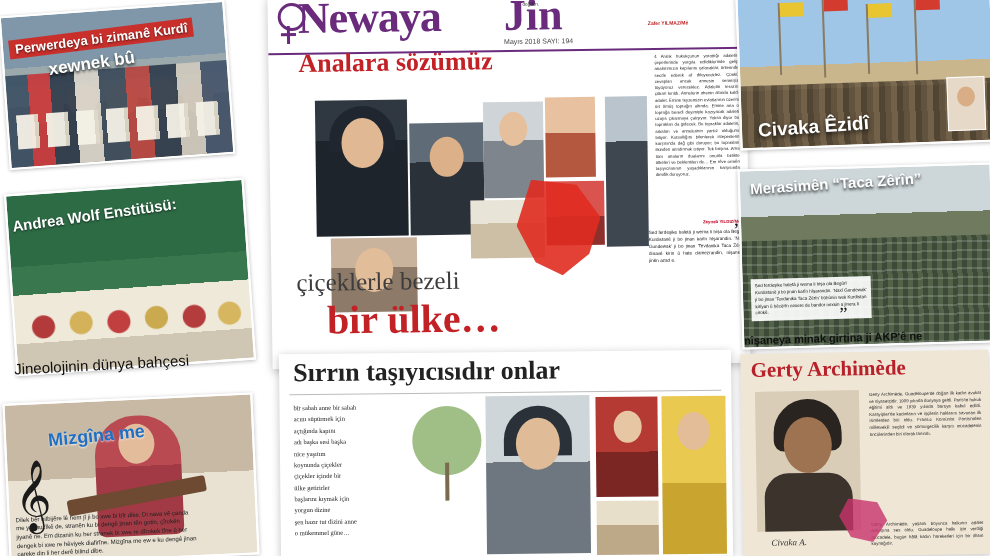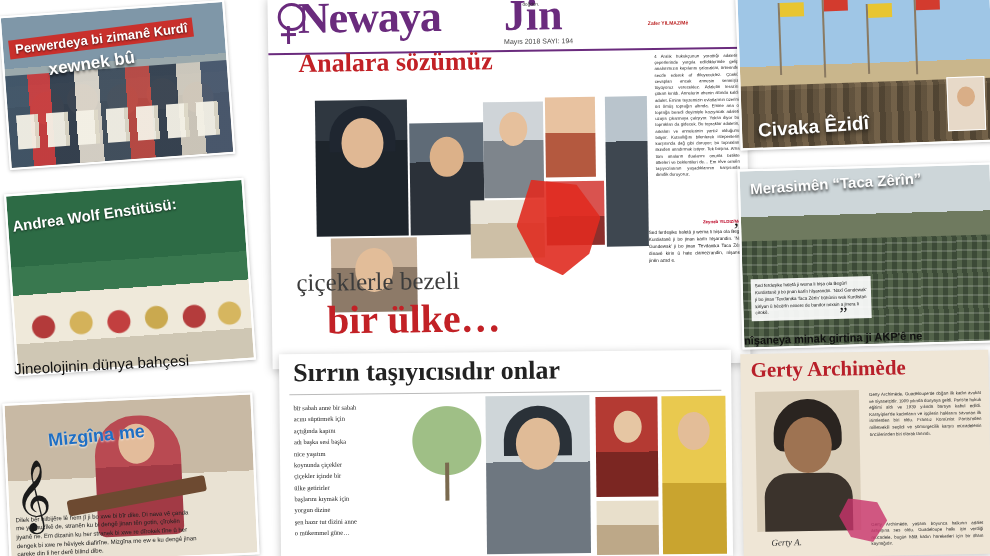--- a/index.html
+++ b/index.html
@@ -307,16 +307,16 @@
   <div class="card" id="card-gerty">
     <div id="gerty-title">Gerty Archimède</div>
     <div id="gerty-portrait">
       <div class="hair"></div>
         <div class="face"></div>
         <div class="body"></div>
     </div>
     <div id="gerty-text">Gerty Archimède, Guadeloupe'de doğan ilk kadın avukat ve siyasetçidir. 1909 yılında dünyaya geldi. Paris'te hukuk eğitimi aldı ve 1939 yılında baroya kabul edildi. Karayipler'de kadınların ve işçilerin haklarını savunan ilk isimlerden biri oldu. Fransız Komünist Partisi'nden milletvekili seçildi ve sömürgecilik karşıtı mücadelenin öncülerinden biri olarak tanındı.</div>
     <div id="gerty-text2">Gerty Archimède, yaşamı boyunca halkının adalet arayışına ses oldu. Guadeloupe halkı için verdiği mücadele, bugün hâlâ kadın hareketleri için bir ilham kaynağıdır.</div>
     <div id="gerty-splash"></div>
-    <div id="gerty-sig">Gerty A.</div>
+    <div id="gerty-sig">Civaka A.</div>
   </div>
 
 </div>
 
 </body></html>

